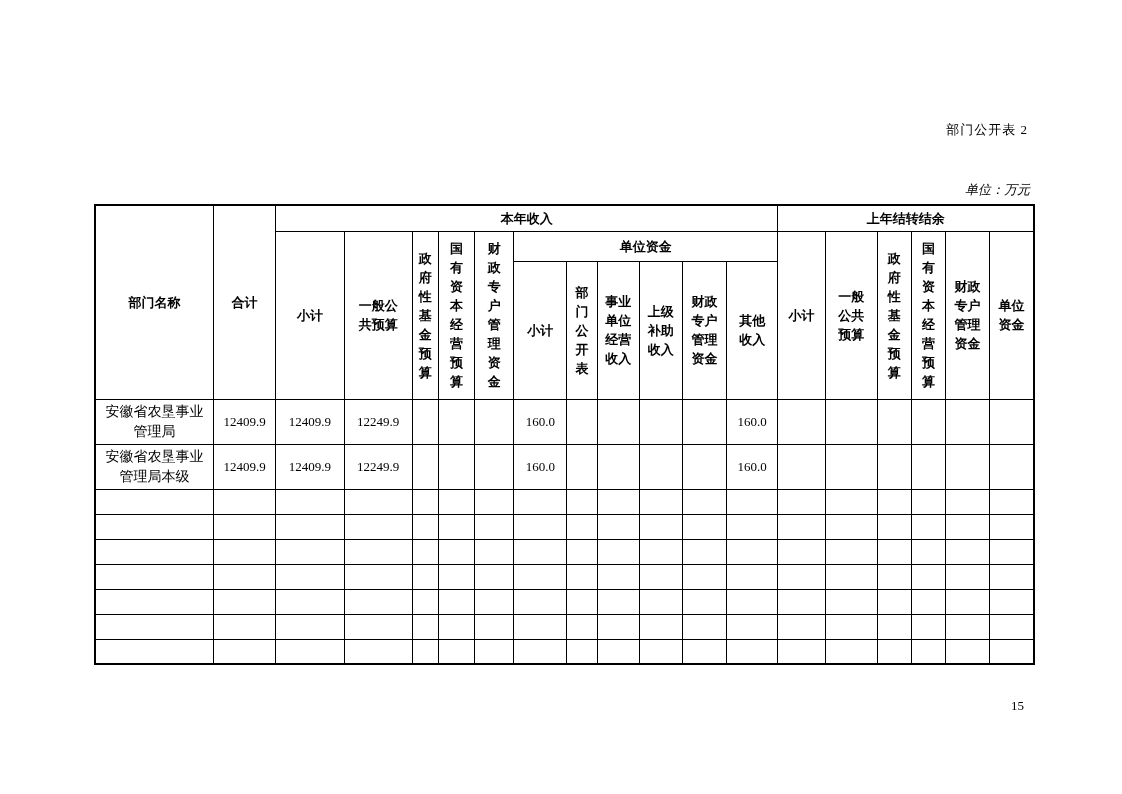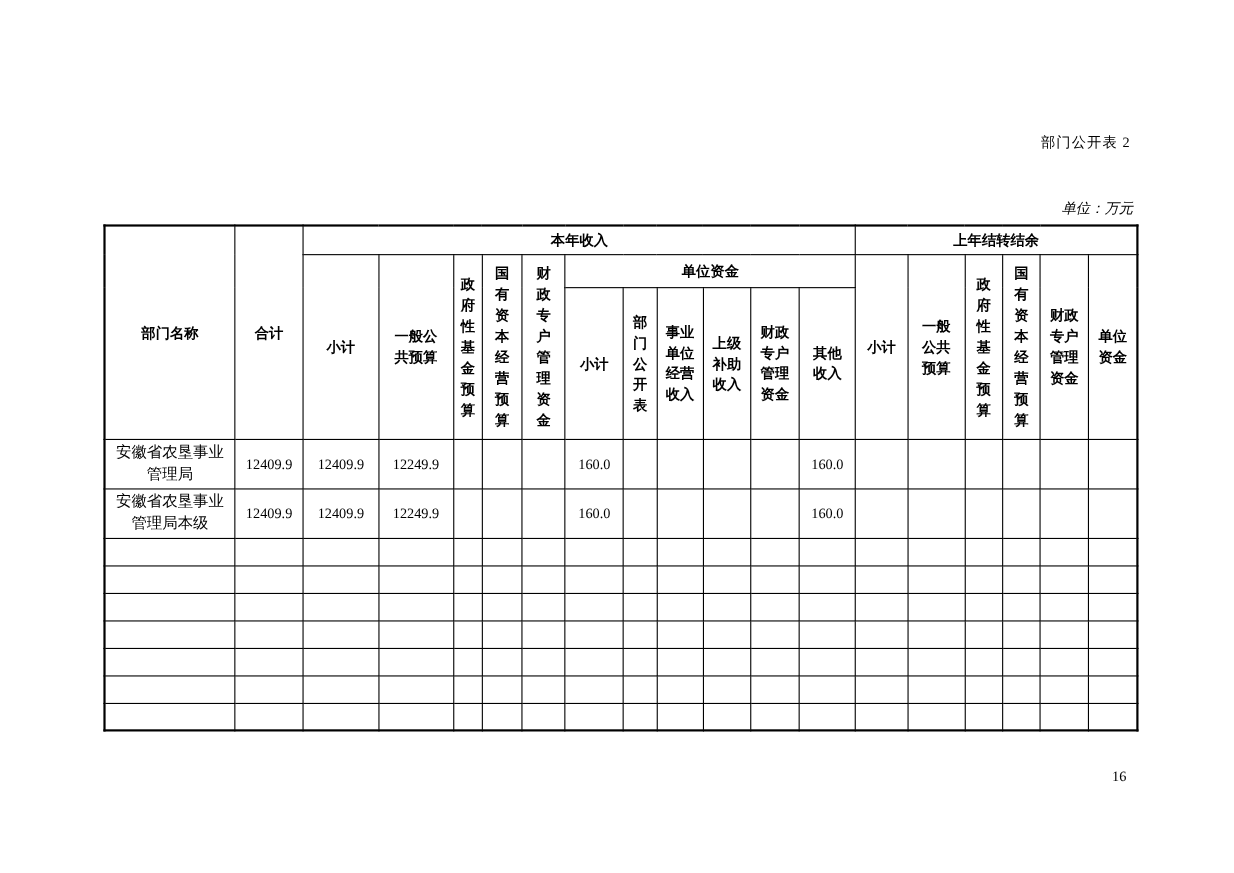--- a/index.html
+++ b/index.html
@@ -322,15 +322,15 @@
             <td></td>
             <td></td>
             <td></td>
             <td></td>
             <td></td>
           </tr>
         </tbody>
     </table>
   </div>
 
-  <div class="page-number">16</div>
+  <div class="page-number">15</div>
 
 </div>
 
 </body></html>

